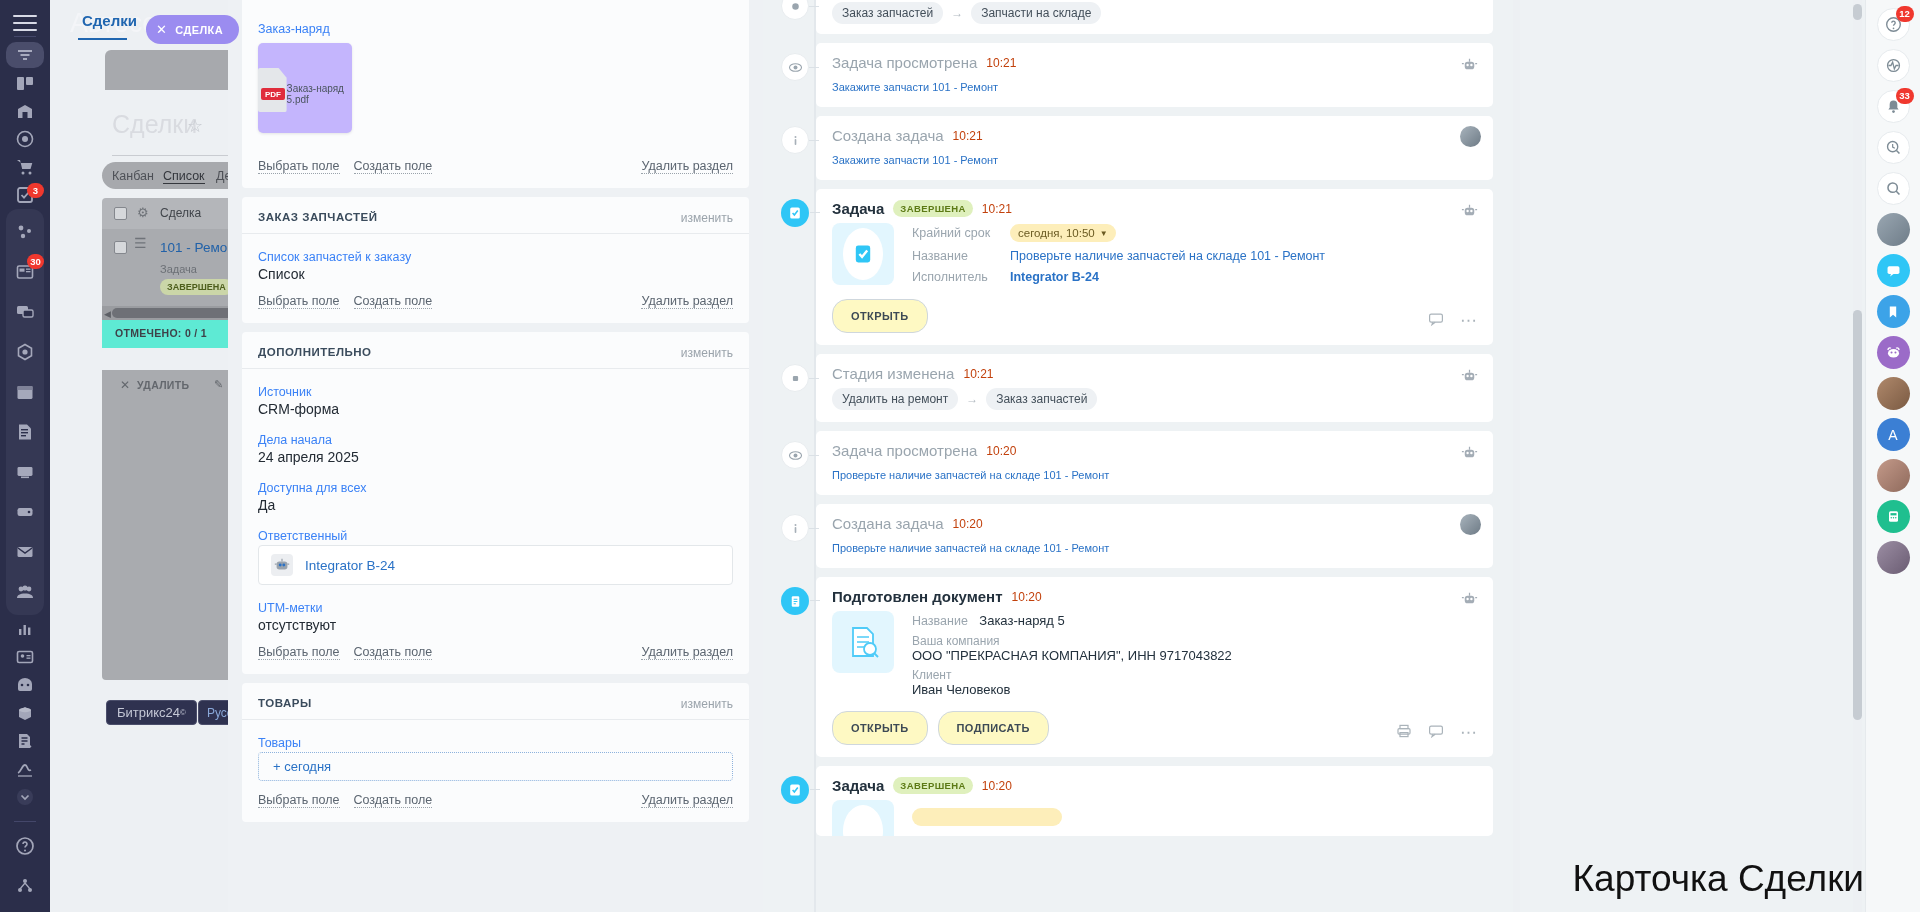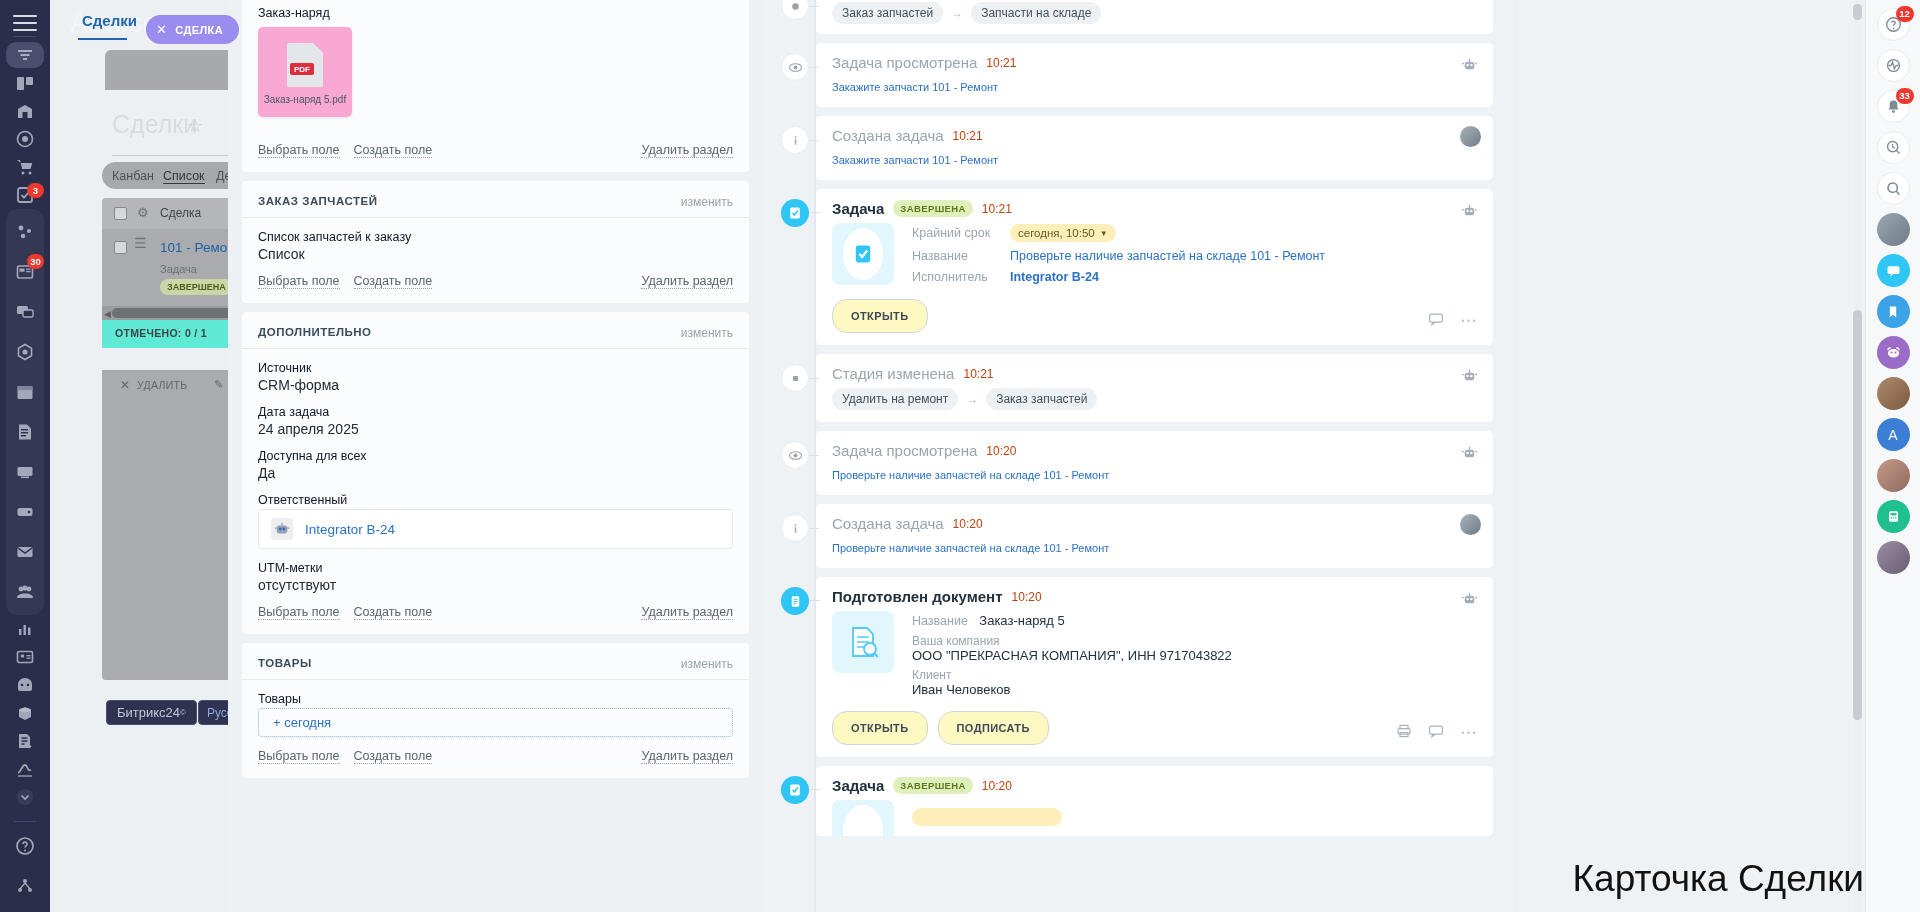--- a/index.html
+++ b/index.html
@@ -108,25 +108,25 @@
     margin: 0 14px 9px; background: #fbfcfd; border-radius: 4px; padding: 14px 16px 14px;
     position: relative;
   }
   .sect-title {
     font-size: 11.5px; font-weight: bold; color: #3a4b5c; letter-spacing: .5px; text-transform: uppercase;
   }
   .sect-edit {
     position: absolute; right: 16px; top: 14px; font-size: 12px; color: #9aa3ab;
   }
   .sect-hr { height: 1px; background: #e8ebee; margin: 10px -16px 12px; }
-  .fld-label { font-size: 12.5px; color: #0f172a; margin-bottom: 2px; }
+  .fld-label { font-size: 12.5px; color: #3b82f6; margin-bottom: 2px; margin-top: 16px; }
   .fld-value { font-size: 14px; color: #232b34; margin-bottom: 12px; }
   .file-card {
-    width: 94px; height: 90px; background: #f9a8d4; border-radius: 5px; box-shadow: 0 1px 3px rgba(0,0,0,.1);
-    display: flex; flex-direction: column; align-items: center; justify-content: center; padding-top: 4px;
+    width: 94px; height: 90px; background: #c4b5fd; border-radius: 5px; box-shadow: 0 1px 3px rgba(0,0,0,.1);
+    display: flex; flex-direction: row; align-items: center; padding-top: 4px;
   }
   .pdf-ico { position: relative; width: 36px; height: 44px; }
   .pdf-ico .pg { position: absolute; inset: 0; background: #e4e7ea; border-radius: 2px;
     clip-path: polygon(0 0, 72% 0, 100% 22%, 100% 100%, 0 100%); }
   .pdf-ico .tag { position: absolute; left: 3px; bottom: 12px; background: #e02d3c; color: #fff;
     font-size: 8px; font-weight: bold; padding: 1.5px 4px; border-radius: 2px; }
   .file-name { font-size: 10px; color: #4a545e; margin-top: 7px; }
   .links { margin-top: 6px; display: flex; gap: 14px; }
   .dlink { font-size: 12.5px; color: #5b6570; border-bottom: 1px dotted #9aa3ab; cursor: pointer; }
   .del-link { position: absolute; right: 16px; bottom: 14px; font-size: 12.5px; color: #5b6570; border-bottom: 1px dotted #9aa3ab; }
@@ -277,21 +277,21 @@
       <div style="position:absolute;left:13px;top:7px;font-size:10.5px;color:#3e4249;font-weight:bold;letter-spacing:.3px;">
         <span>ОТМЕЧЕНО:</span>
         <span>0 / 1</span>
       </div>
       <div style="position:absolute;left:145px;top:7px;font-size:10.5px;color:#3e4249;font-weight:bold;">ВСЕГО: ПО</div>
     </div>
 
     <div class="bg-actions">
       <div style="position:absolute;left:18px;top:8px;display:flex;align-items:center;gap:7px;">
         <span style="color:#63676d;font-size:12px;">✕</span>
-        <span style="font-size:10.5px;color:#63676d;font-weight:normal;letter-spacing:.3px;">УДАЛИТЬ</span>
+        <span style="font-size:10.5px;color:#63676d;font-weight:bold;letter-spacing:.3px;">УДАЛИТЬ</span>
       </div>
       <div style="position:absolute;left:112px;top:8px;display:flex;align-items:center;gap:7px;">
         <span style="color:#63676d;font-size:11px;">✎</span>
         <span style="font-size:10.5px;color:#63676d;font-weight:bold;letter-spacing:.3px;">РЕДАКТИРО</span>
       </div>
     </div>
 
     <div class="bg-b24">
       <span>Битрикс24</span>
         <span style="font-size:8px;vertical-align:super;">©</span>
@@ -524,21 +524,21 @@
     </div>
 
     <div class="sect">
       <div class="sect-title">ДОПОЛНИТЕЛЬНО</div>
       <span class="sect-edit">изменить</span>
       <div class="sect-hr"></div>
 
       <div class="fld-label">Источник</div>
       <div class="fld-value">CRM-форма</div>
 
-      <div class="fld-label">Дата задача</div>
+      <div class="fld-label">Дела начала</div>
       <div class="fld-value">24 апреля 2025</div>
 
       <div class="fld-label">Доступна для всех</div>
       <div class="fld-value">Да</div>
 
       <div class="fld-label">Ответственный</div>
       <div class="resp-box">
         <span class="bot-av">
           <svg viewBox="0 0 20 20" width="18" height="18">
               <rect x="4" y="6" width="12" height="9" rx="3" fill="#9aa3ad"></rect>

